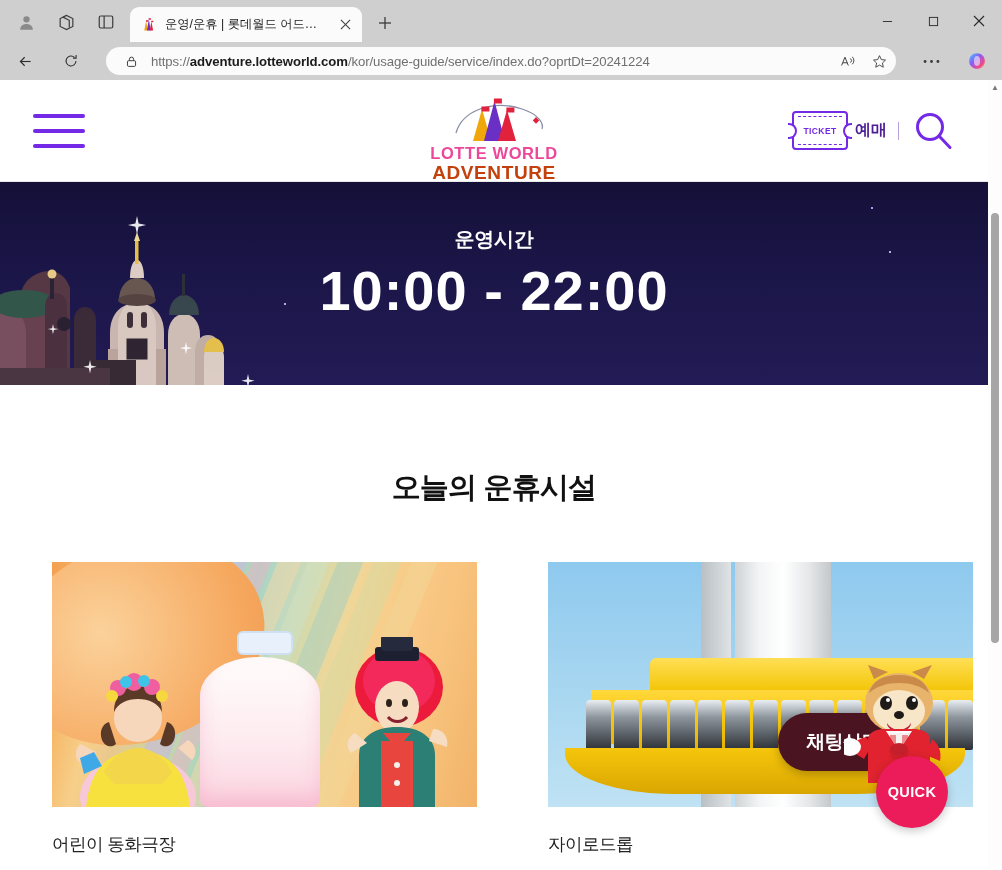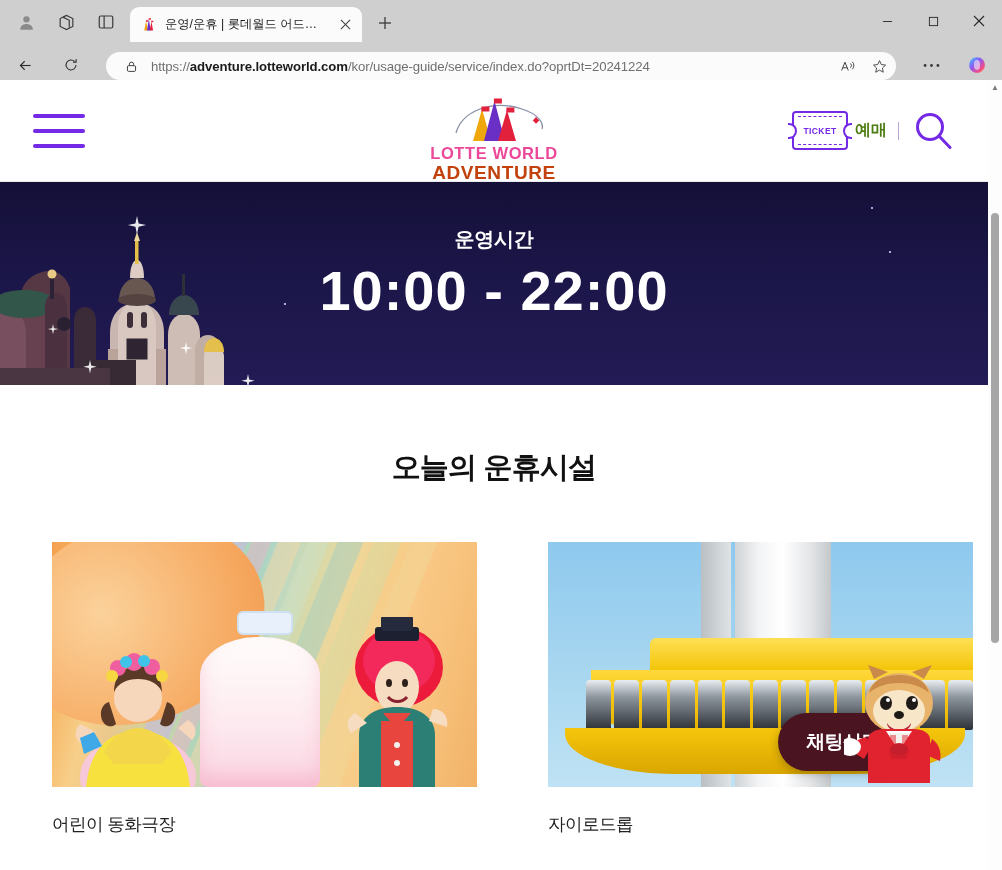--- a/index.html
+++ b/index.html
@@ -41,21 +41,21 @@
     width: 34px; height: 32px; margin: 0 0 3px 6px; border-radius: 6px;
     display: flex; align-items: center; justify-content: center; color: #3b3b3b;
   }
 
   #wincontrols {
     position: absolute; right: 0; top: 0; height: 42px; display: flex; align-items: center;
   }
   .wc { width: 46px; height: 42px; display: flex; align-items: center; justify-content: center; color: #2a2a2a; }
 
   #navbar {
-    height: 38px; background: #cfcfcf; display: flex; align-items: flex-end;
+    height: 38px; background: #cfcfcf; display: flex; align-items: center;
     padding: 0 8px; gap: 12px;
   }
   .navbtn {
     width: 34px; height: 30px; border-radius: 6px;
     display: flex; align-items: center; justify-content: center; color: #2b2b2b;
   }
   #omnibox {
     flex: 1; height: 28px; background: #fbfbfb; border-radius: 14px;
     display: flex; align-items: center; padding: 0 6px 0 14px; gap: 9px;
     margin: 0 6px;
@@ -109,21 +109,21 @@
   .ticket-icon::before { top: 3px; } .ticket-icon::after { bottom: 3px; }
   .ticket-icon i {
     font-style: normal; font-size: 8.5px; font-weight: 700; color: #7429e6; letter-spacing: .4px;
   }
   .ticket-notch-l, .ticket-notch-r {
     position: absolute; width: 9px; height: 16px; background: #fff; top: 50%;
     transform: translateY(-50%);
   }
   .ticket-notch-l { left: -6px; border-radius: 0 9px 9px 0; border:2.4px solid #7429e6; border-left:none;}
   .ticket-notch-r { right: -6px; border-radius: 9px 0 0 9px; border:2.4px solid #7429e6; border-right:none;}
-  #ticket-label { font-size: 16px; font-weight: 700; color: #4d7c0f; }
+  #ticket-label { font-size: 16px; font-weight: 700; color: #4c1d95; }
   .hdr-divider { width: 1px; height: 18px; background: #b9a2da; }
   #search-btn { width: 46px; height: 46px; display: flex; align-items: center; justify-content: center; }
 
   #header-rule { height: 1px; background: #e9e9e9; width: 100%; }
 
   
   #hero {
     position: relative; height: 203px; width: 988px; overflow: hidden;
     background: #404040;
   }
@@ -153,21 +153,21 @@
   }
   #hero-label {
     font-size: 20px; font-weight: 700; color: #ffffff; letter-spacing: -0.3px;
   }
   #hero-hours {
     margin-top: 10px; font-size: 56px; font-weight: 800; color: #ffffff;
     letter-spacing: 1px; line-height: 1;
   }
 
   
-  #content { padding-top: 63px; }
+  #content { padding-top: 63px; margin-top: 20px; }
   #section-title {
     text-align: center; font-size: 29px; font-weight: 800; color: #111;
     letter-spacing: -0.8px;
   }
   #cards {
     margin-top: 54px; display: flex; gap: 71px; padding: 0 52px;
   }
   .card { width: 425px; }
   .card-img { width: 425px; height: 245px; position: relative; overflow: hidden; }
   .card-caption {
@@ -613,20 +613,23 @@
             <path d="M42 68h26l-13 20z" fill="#ffffff"></path>
             <path d="M44 70h22l-11 16z" fill="#f4f2ee"></path>
             <path d="M46 72h6v16h-6zM58 72h6v16h-6z" fill="#e0232e" opacity=".5"></path>
             <path d="M44 86c4 6 18 6 22 0l-4 10H48z" fill="#d21f2c"></path>
             <ellipse cx="55" cy="86" rx="9" ry="6" fill="#c41f2c"></ellipse>
             <path d="M22 74c-8 2-14 6-18 12l16 10 8-14z" fill="#e0232e"></path>
             <ellipse cx="6" cy="84" rx="11" ry="9" fill="#ffffff"></ellipse>
             <path d="M88 76c6 4 10 12 8 22l-14-6z" fill="#e0232e"></path>
           </svg>
         </div>
+        <div id="quick-circle">
+          <span>QUICK</span>
+        </div>
       </div>
 
     </div>
 
     <div id="pscroll">
       <div id="pscroll-arrow">▲</div>
       <div id="pscroll-thumb"></div>
     </div>
   </div>
 

